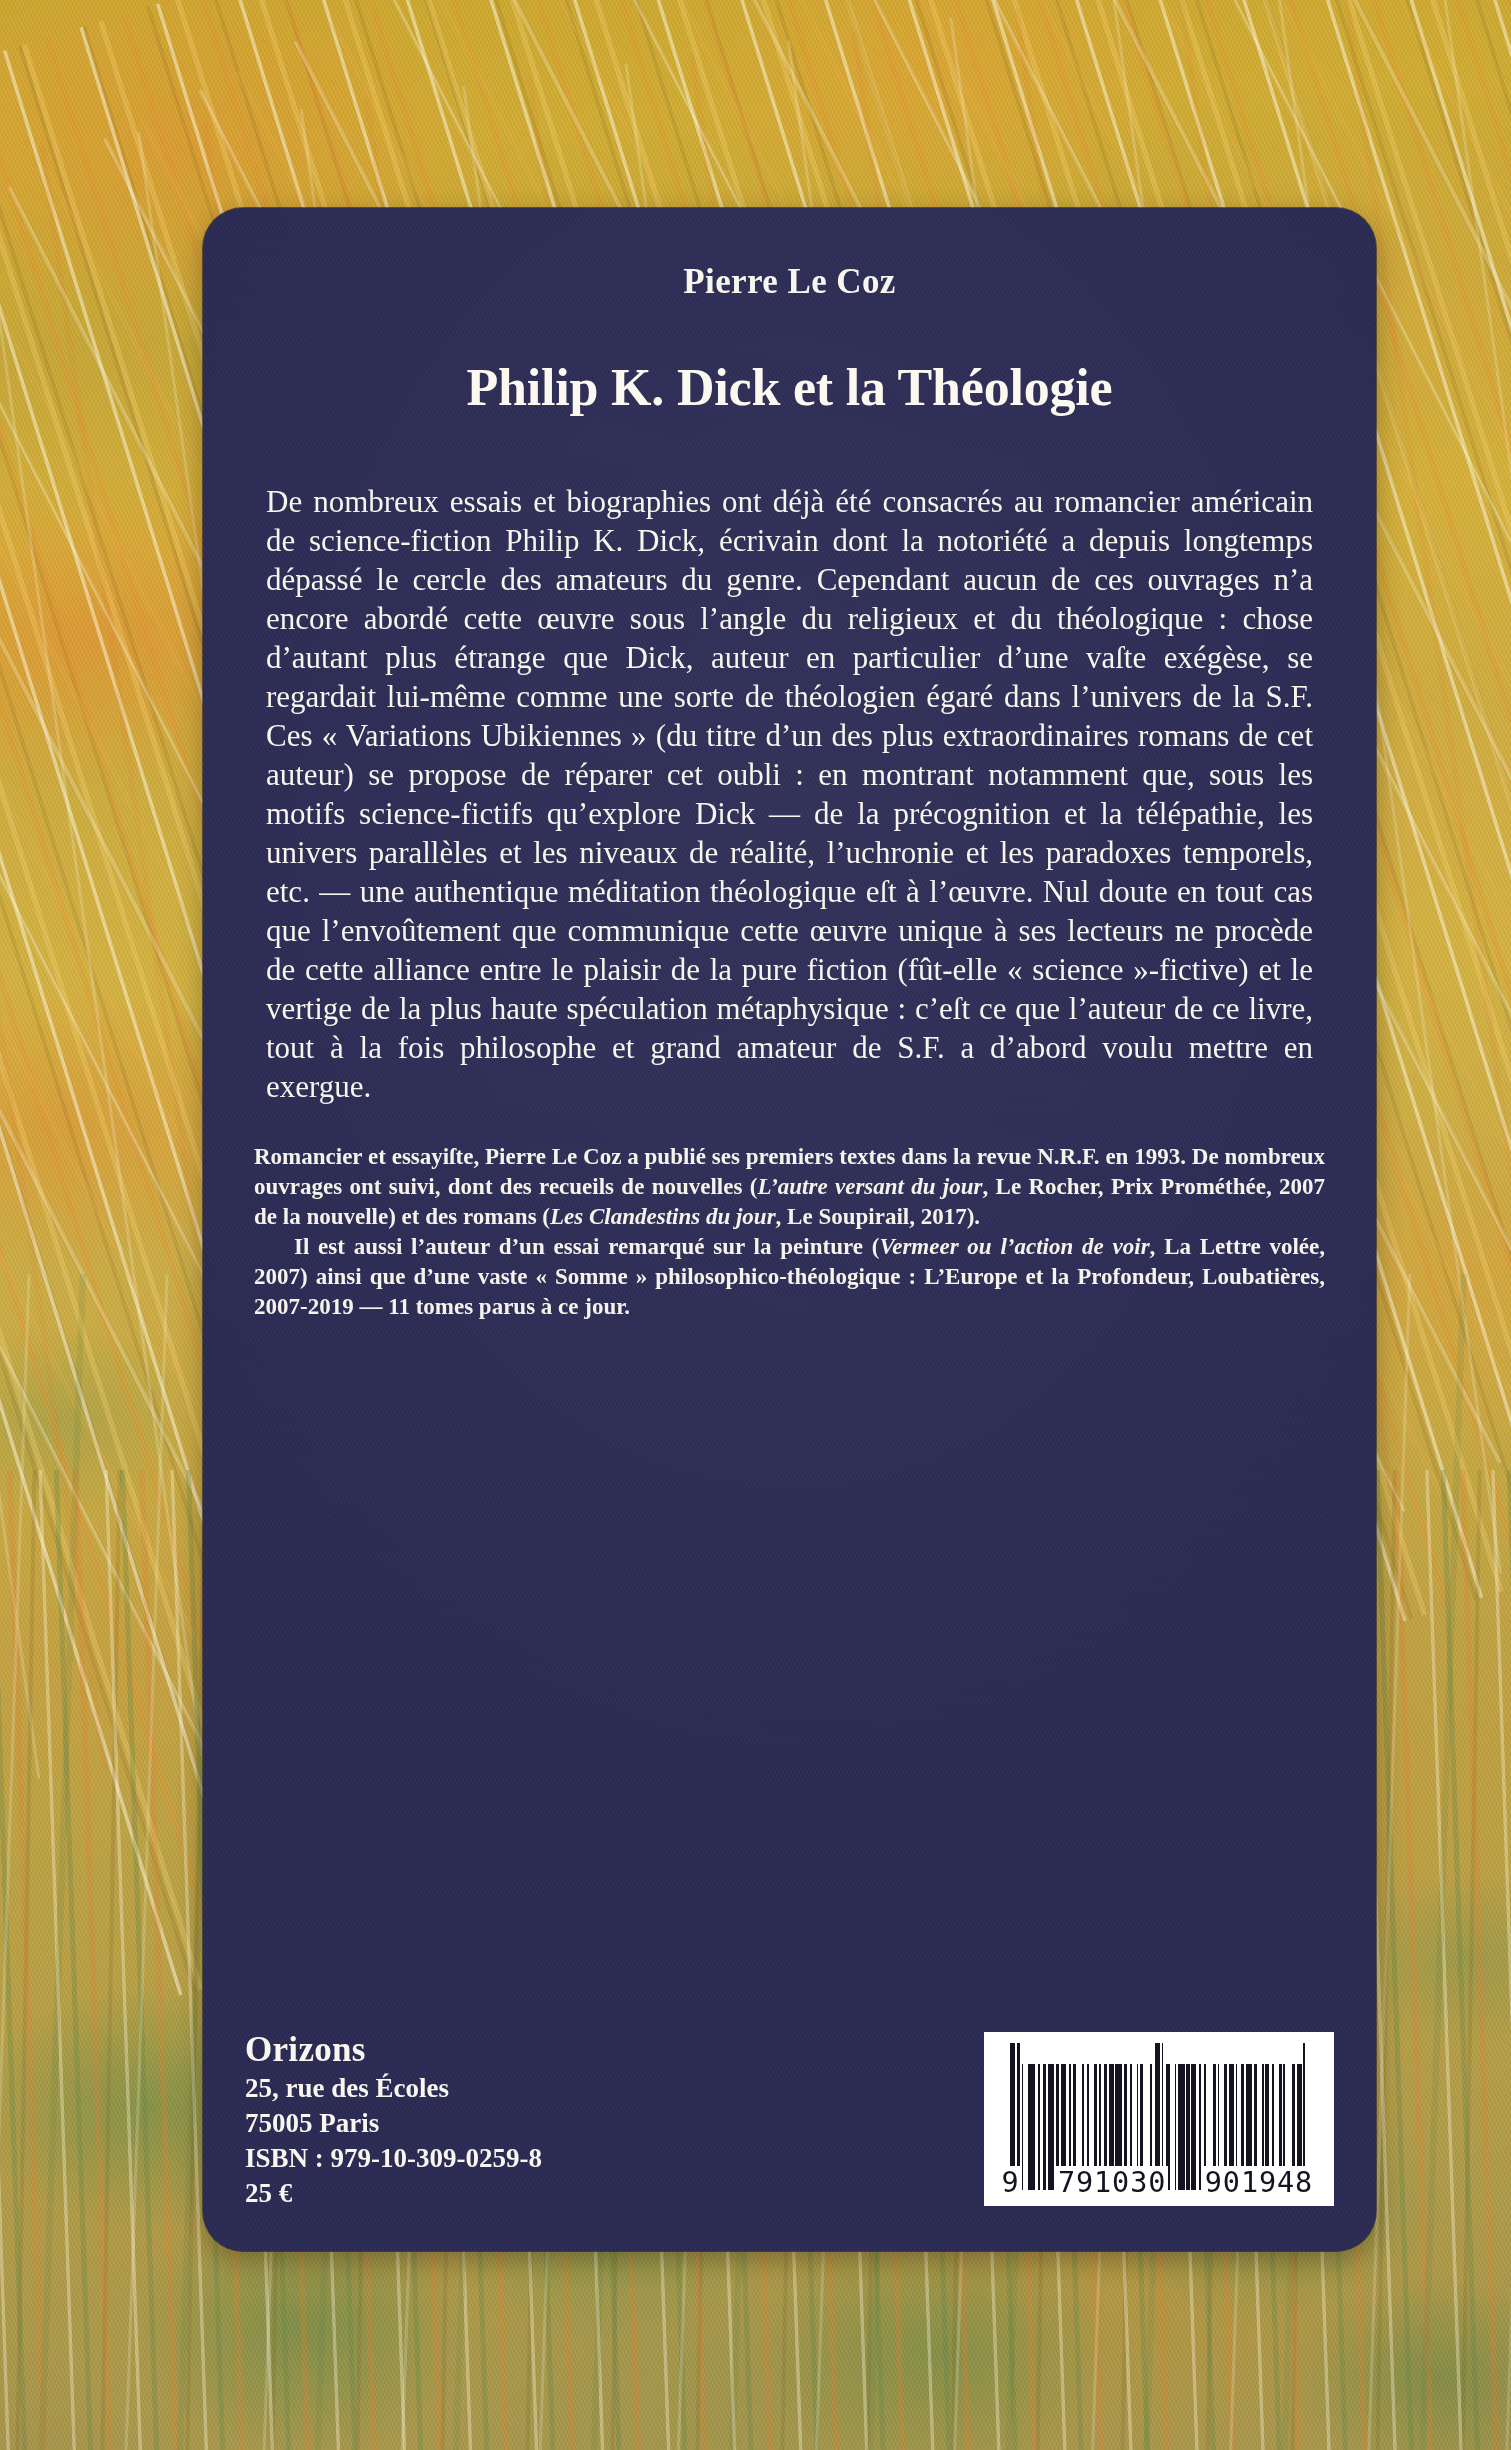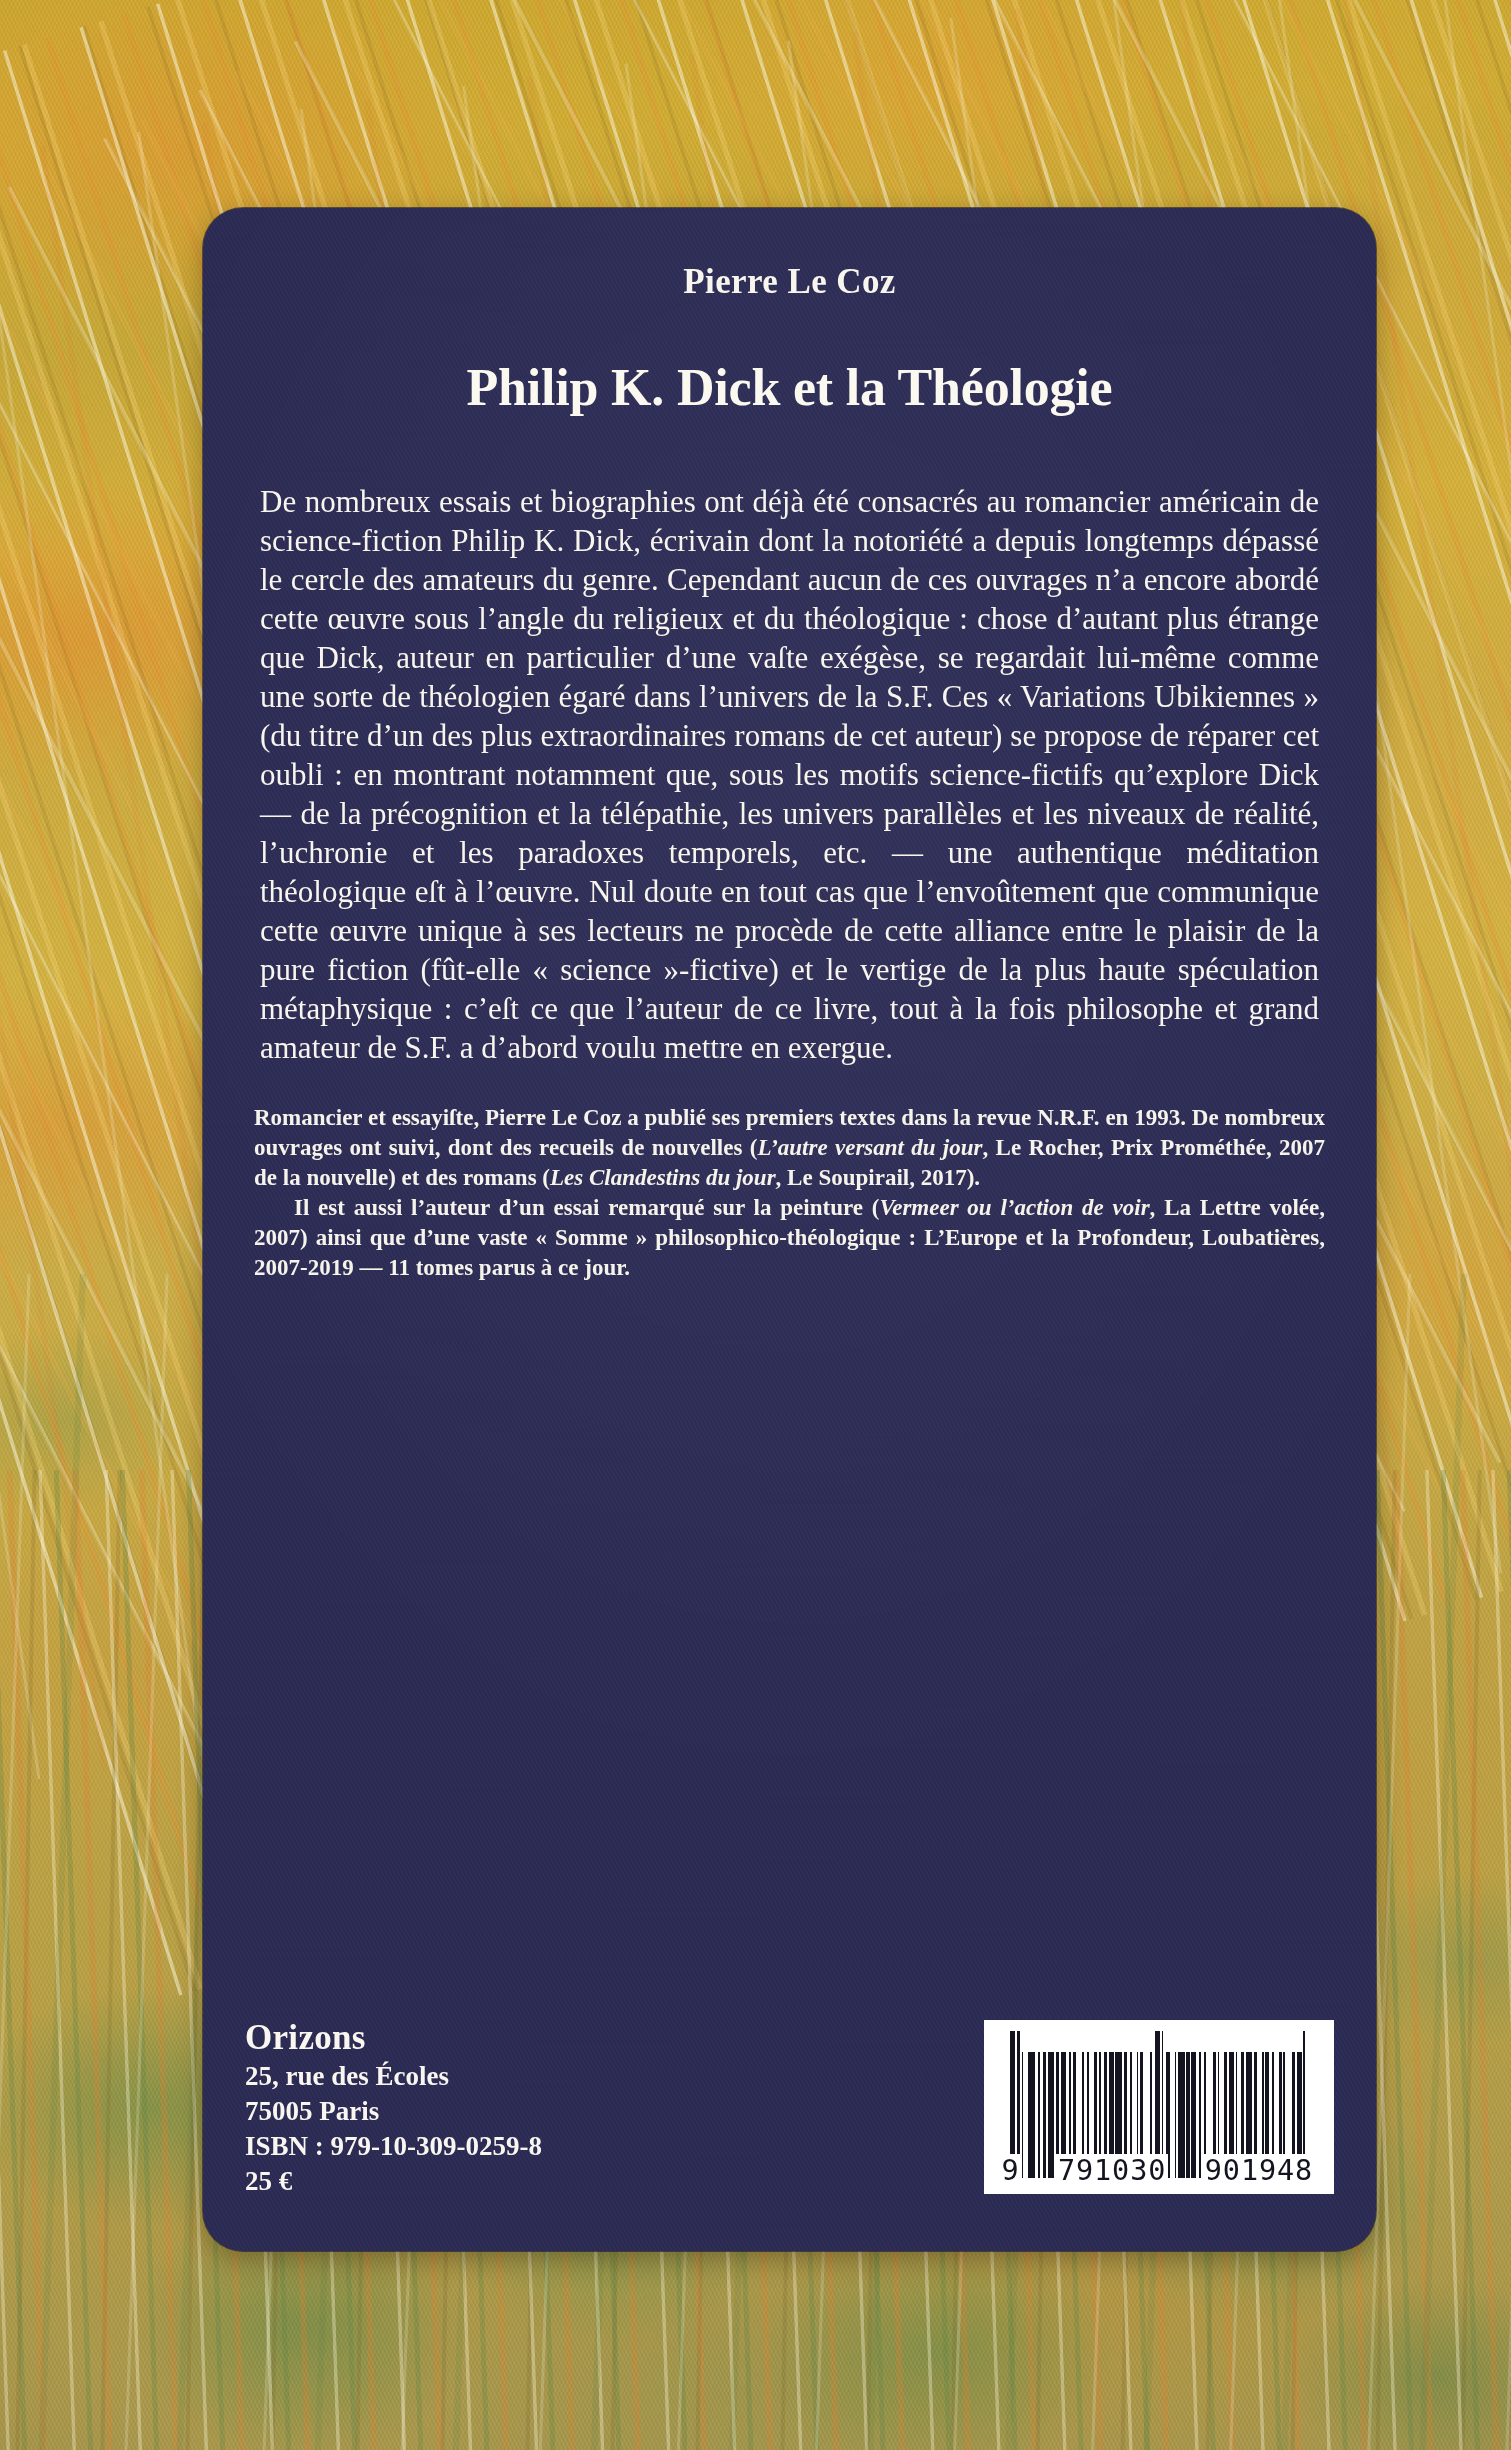--- a/index.html
+++ b/index.html
@@ -163,34 +163,34 @@
     text-align:center;font-size:39px;font-weight:700;
     margin-top:19px;color:#fbf8f0;
   }
 
   .blurb{
     margin:65px 7px 0 7px;
     font-size:31px;line-height:39px;
     text-align:justify;text-justify:inter-word;
     color:#f8f5ed;font-weight:400;
   }
-  .blurb p{margin:6px;}
+  .blurb p{margin:12px;}
 
   .bio{
     margin:36px 7px 0 7px;
     font-size:23px;line-height:30px;
     text-align:justify;color:#f6f3eb;font-weight:bold;
   }
   .bio p{margin:0;}
   .bio p.indent{text-indent:40px;}
   .bio i{font-style:italic;}
 
   
   .footer{
-    position:absolute;left:0;right:0;bottom:12px;padding:0 42px 40px 42px;
+    position:absolute;left:0;right:0;bottom:0;padding:0 42px 40px 42px;
     display:flex;align-items:flex-end;justify-content:space-between;z-index:3;
   }
   .pub{font-size:27px;line-height:35px;font-weight:700;color:#f9f6ef;}
   .pub .brand{font-size:35px;line-height:43px;font-weight:700;letter-spacing:0.3px;}
 
   .barcode-box{
     background:#ffffff;padding:11.2px 14px 7px 14px;
     width:350px;box-sizing:border-box;margin-bottom:5.2px;
   }
   .bars{height:147px;display:flex;align-items:flex-end;gap:0;padding:0 12px;}

